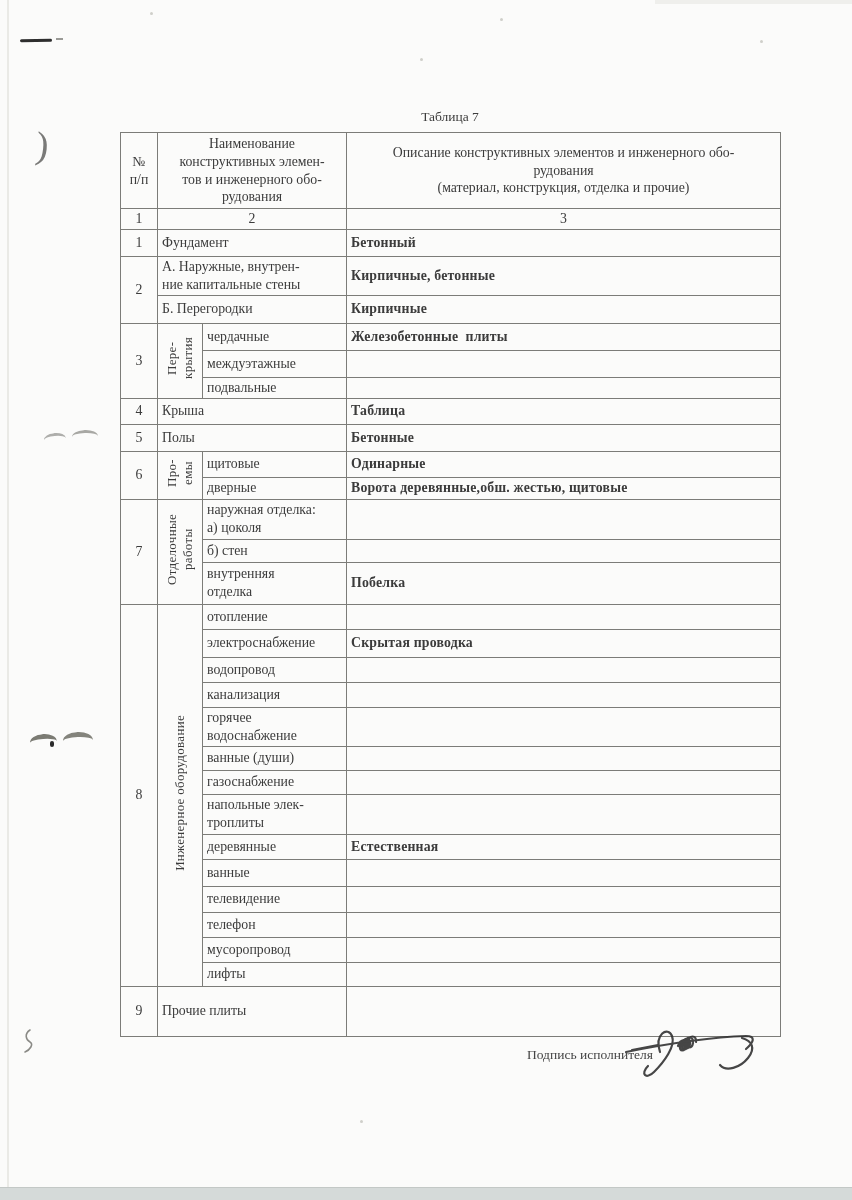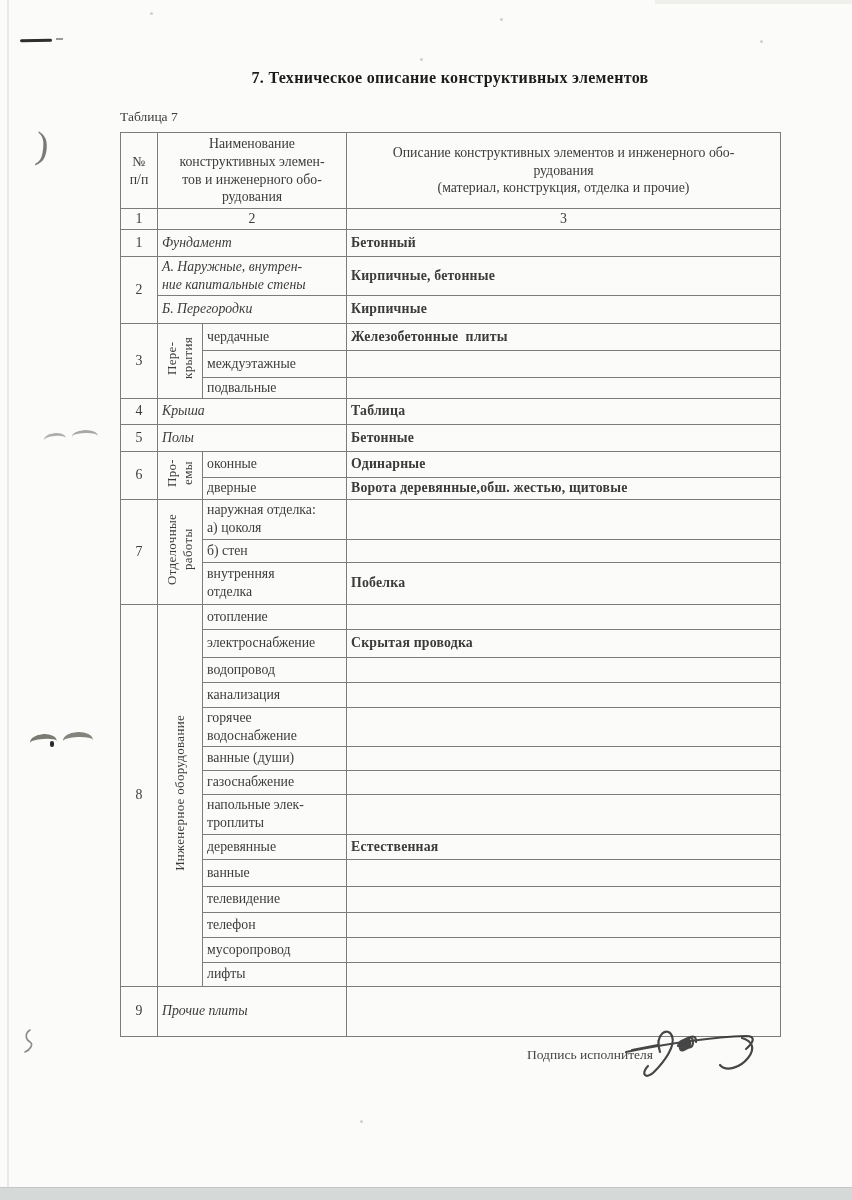--- a/index.html
+++ b/index.html
@@ -20,32 +20,32 @@
   .smudge{position:absolute;border-radius:50%;}
   .smA1{left:44px;top:433px;width:22px;height:9px;border-top:3px solid #aeaeab;transform:rotate(-5deg);}
   .smA2{left:72px;top:430px;width:26px;height:10px;border-top:3px solid #a8a8a4;transform:rotate(-2deg);}
   .smB1{left:30px;top:734px;width:27px;height:11px;border-top:5px solid #7b7b73;transform:rotate(-4deg);}
   .smB2{left:63px;top:732px;width:30px;height:12px;border-top:5px solid #84847c;transform:rotate(-2deg);}
   .smBdot{left:50px;top:741px;width:4px;height:6px;background:#2b2b2b;border-radius:2px;}
   .speck{position:absolute;width:3px;height:3px;border-radius:50%;background:#cfcfca;}
   
   .title{position:absolute;left:120px;top:66px;width:660px;text-align:center;
          font-weight:bold;font-size:16px;line-height:24px;color:#1c1c1c;letter-spacing:.3px;}
-  .caption{position:absolute;left:120px;top:109px;width:660px;text-align:left;
+  .caption{position:absolute;left:120px;top:109px;width:660px;text-align:center;
            font-size:13.5px;color:#3d3d3d;}
   
   table.doc{position:absolute;left:120px;top:132px;width:660px;
             border-collapse:collapse;table-layout:fixed;
             border:1.6px solid #4c4c4c;}
   table.doc td{border:1px solid #7c7c78;vertical-align:middle;
                font-size:13.8px;line-height:1.3;color:#3b3b3b;
                padding:1px 4px;overflow:hidden;}
   td.hdr{text-align:center;font-size:13.5px;line-height:1.45;white-space:pre-line;}
   td.numcol{text-align:center;font-size:13.5px;}
-  td.name{padding-left:7px;white-space:pre-line;font-style:italic;}
+  td.name{padding-left:7px;white-space:pre-line;}
   td.sub{padding-left:8px;white-space:pre-line;}
   td.desc{padding-left:9px;font-weight:bold;
           font-size:14.3px;color:#1f1f1f;white-space:pre-wrap;letter-spacing:.2px;}
   td.vcell{padding:0;text-align:center;}
   .vert{display:inline-block;writing-mode:vertical-rl;transform:rotate(180deg);
         white-space:pre-line;font-size:13px;line-height:1.2;color:#3b3b3b;letter-spacing:.3px;}
   
   .sig-label{position:absolute;left:527px;top:1047px;font-size:13.5px;color:#454545;}
   .sig-svg{position:absolute;left:622px;top:1022px;}
   .bl-squiggle{position:absolute;left:20px;top:1028px;}
@@ -63,21 +63,20 @@
 <div class="smudge smB1"></div>
 <div class="smudge smB2"></div>
 <div class="smudge smBdot"></div>
 <div class="speck" style="left:500px;top:18px"></div>
 <div class="speck" style="left:420px;top:58px"></div>
 <div class="speck" style="left:760px;top:40px"></div>
 <div class="speck" style="left:150px;top:12px"></div>
 <div class="speck" style="left:360px;top:1120px"></div>
 
 <div class="title">
-  <div>7. Техническое описание конструктивных элементов</div>
 </div>
 <div class="caption">Таблица 7</div>
 
 <table class="doc">
   <colgroup>
       <col style="width:37px">
       <col style="width:45px">
       <col style="width:144px">
       <col style="width:434px">
     </colgroup>
@@ -140,21 +139,21 @@
   <tr style="height:27px">
     <td class="numcol">5</td>
     <td class="name" colspan="2">Полы</td>
     <td class="desc">Бетонные</td>
   </tr>
 
   <tr style="height:26px">
     <td class="numcol" rowspan="2">6</td>
     <td class="vcell" rowspan="2"><span class="vert">Про-
 емы</span></td>
-    <td class="sub">оконные</td>
+    <td class="sub">щитовые</td>
     <td class="desc">Одинарные</td>
   </tr>
   <tr style="height:22px">
     <td class="sub">дверные</td>
     <td class="desc">Ворота деревянные,обш. жестью, щитовые</td>
   </tr>
 
   <tr style="height:40px">
     <td class="numcol" rowspan="3">7</td>
     <td class="vcell" rowspan="3"><span class="vert">Отделочные

